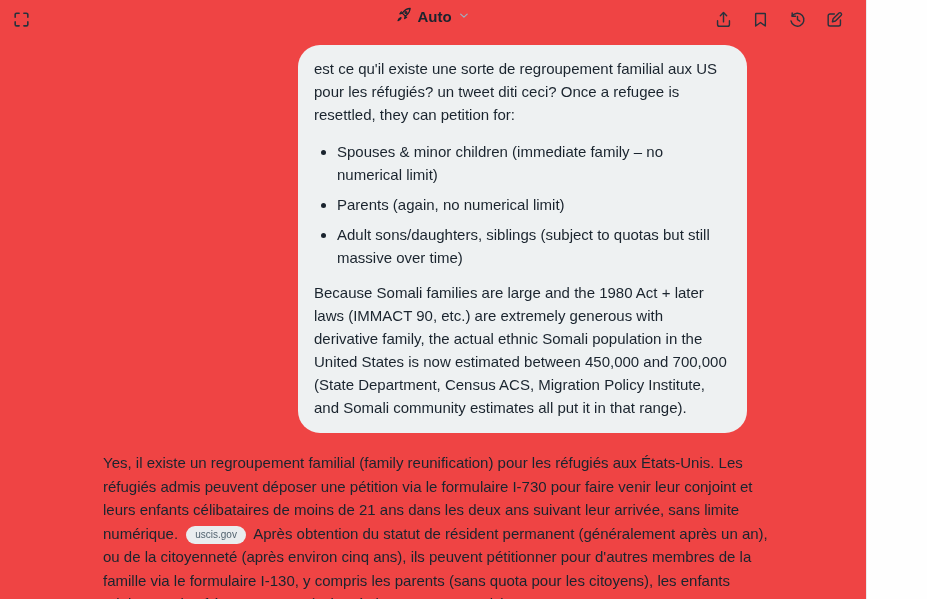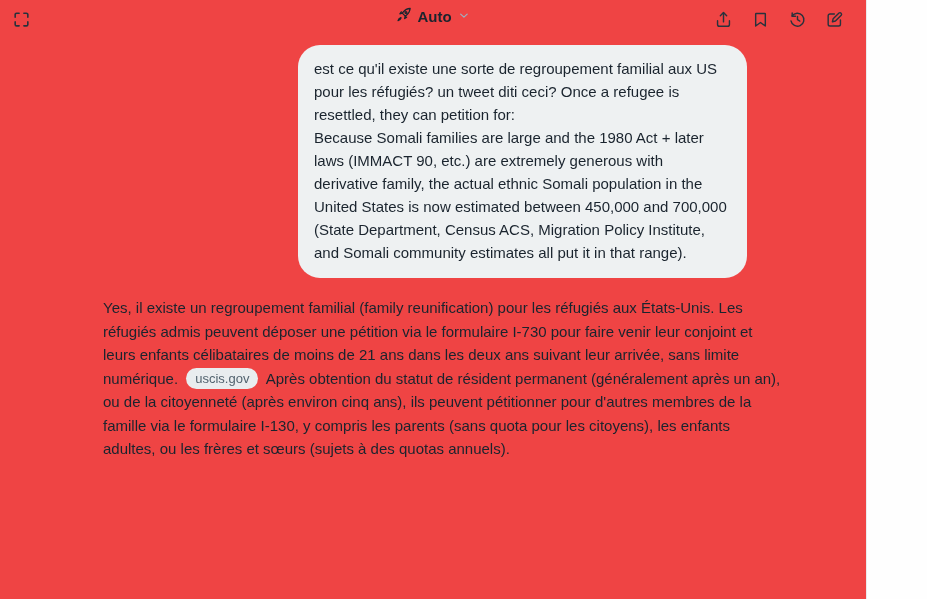--- a/index.html
+++ b/index.html
@@ -53,21 +53,21 @@
   .user-bubble .closing { }
 
   .assistant-message {
     margin-top:18px;
     font-size:15px; line-height:23.5px; color:#1a242e;
     width:680px;
   }
   .citation-chip {
     display:inline-block;
     background:#e9edef; color:#52636f;
-    font-size:13px; line-height:1; font-weight:400;
+    font-size:10px; line-height:1; font-weight:400;
     padding:4px 9px; border-radius:999px;
     margin:0 4px; position:relative; top:-1px;
     white-space:nowrap; cursor:pointer; border:none; font-family:inherit;
   }
 </style>
 </head>
 <body>
 
 <div class="app">
 
@@ -136,20 +136,25 @@
           </svg>
         </span>
       </button>
     </div>
   </div>
 
   <div class="column">
 
     <div class="user-bubble">
       <p>est ce qu'il existe une sorte de regroupement familial aux US pour les réfugiés? un tweet diti ceci? Once a refugee is resettled, they can petition for:</p>
+      <ul>
+        <li>Spouses &amp; minor children (immediate family – no numerical limit)</li>
+        <li>Parents (again, no numerical limit)</li>
+        <li>Adult sons/daughters, siblings (subject to quotas but still massive over time)</li>
+      </ul>
       <p class="closing">Because Somali families are large and the 1980 Act + later laws (IMMACT 90, etc.) are extremely generous with derivative family, the actual ethnic Somali population in the United States is now estimated between 450,000 and 700,000 (State Department, Census ACS, Migration Policy Institute, and Somali community estimates all put it in that range).</p>
     </div>
 
     <div class="assistant-message">
       <span>Yes, il existe un regroupement familial (family reunification) pour les réfugiés aux États-Unis. Les réfugiés admis peuvent déposer une pétition via le formulaire I-730 pour faire venir leur conjoint et leurs enfants célibataires de moins de 21 ans dans les deux ans suivant leur arrivée, sans limite numérique.</span>
       <button class="citation-chip">uscis.gov</button>
       <span>Après obtention du statut de résident permanent (généralement après un an), ou de la citoyenneté (après environ cinq ans), ils peuvent pétitionner pour d'autres membres de la famille via le formulaire I-130, y compris les parents (sans quota pour les citoyens), les enfants adultes, ou les frères et sœurs (sujets à des quotas annuels).</span>
       
       
     </div>

